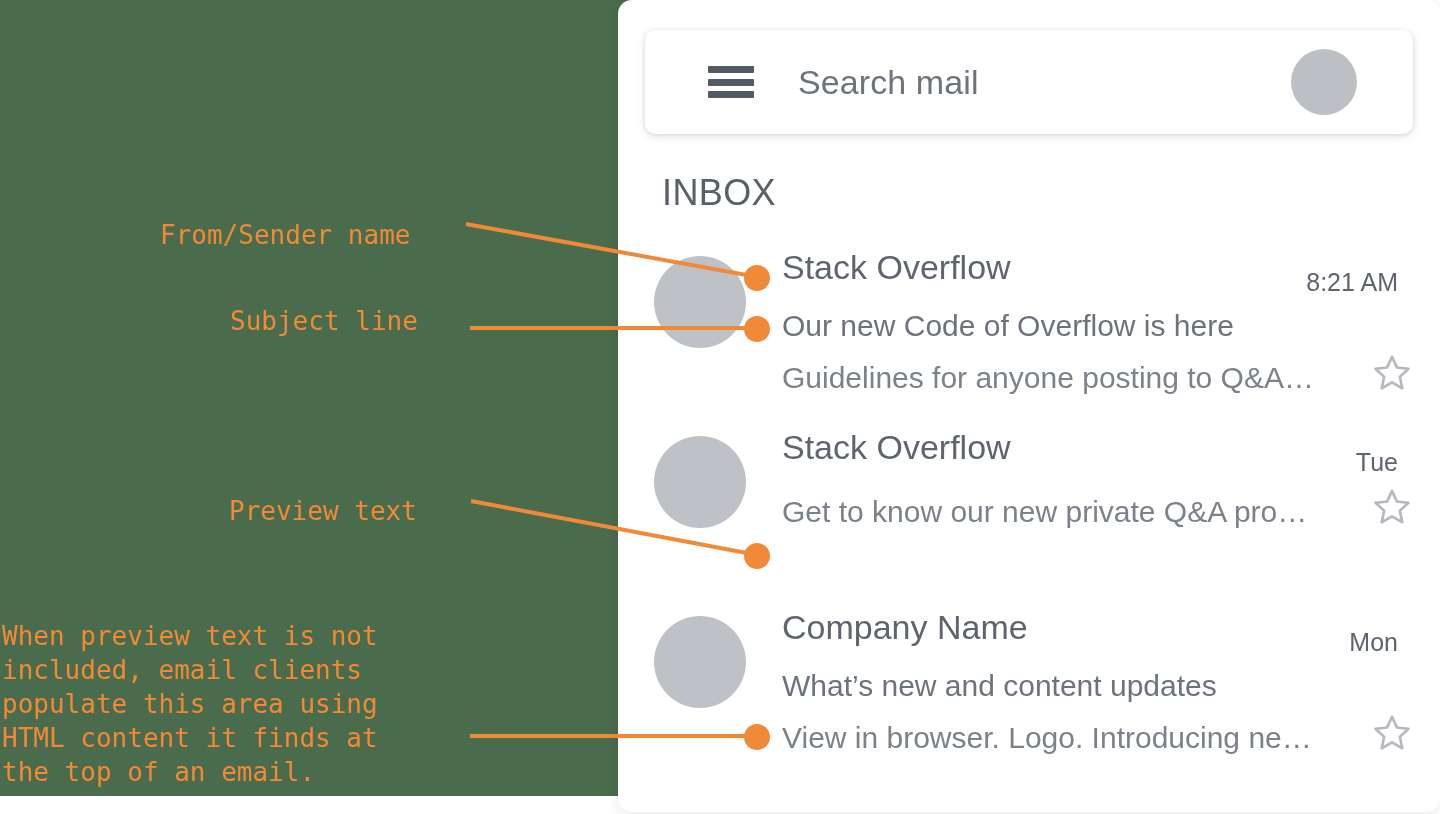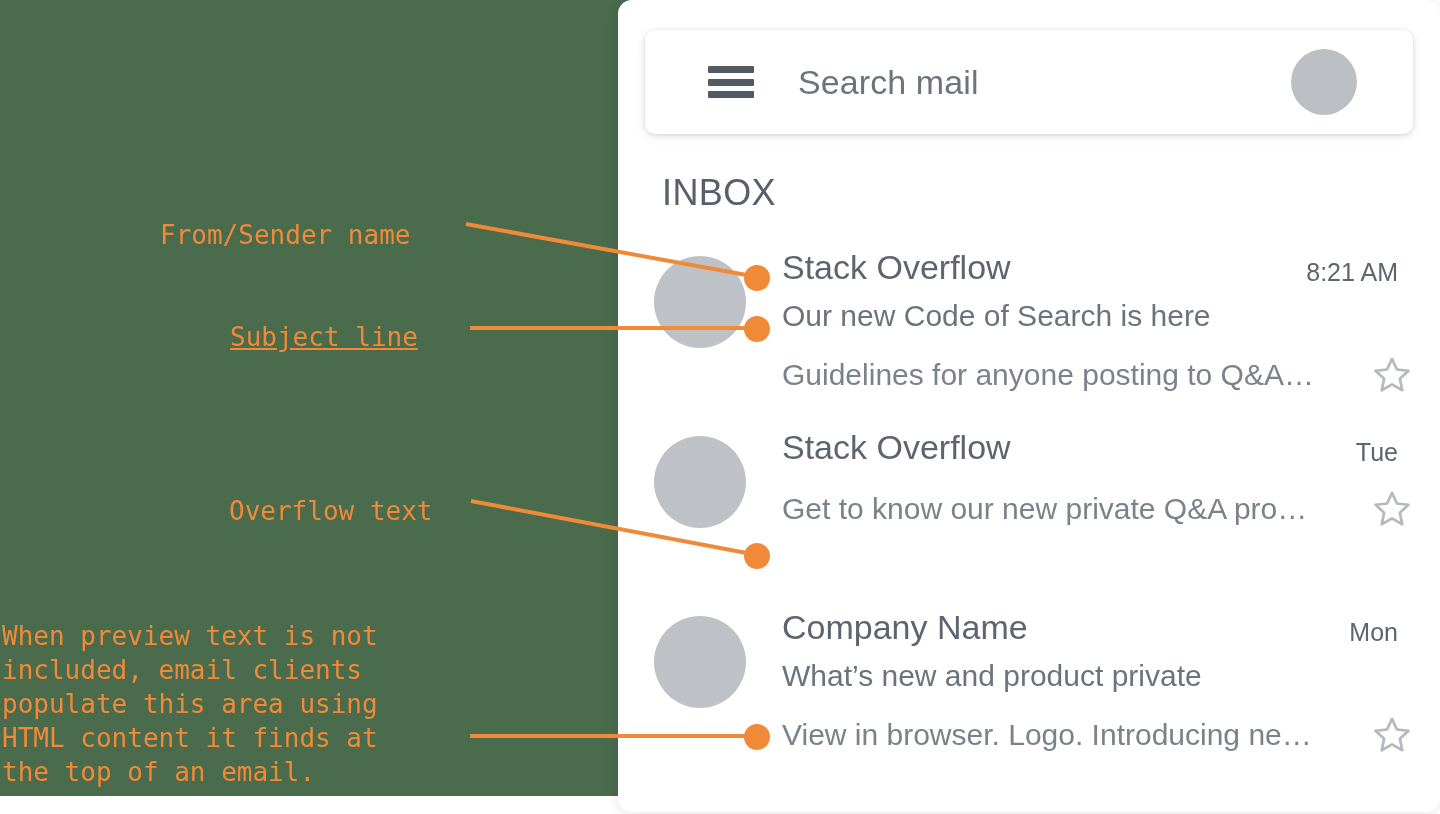--- a/index.html
+++ b/index.html
@@ -134,53 +134,54 @@
   .row-body {
     flex: 1;
     margin-left: 36px;
     margin-top: 16px;
     min-width: 0;
     position: relative;
   }
 
   .row-top {
     display: flex;
-    align-items: flex-end;
+    align-items: flex-start;
     justify-content: space-between;
   }
 
   .sender {
     font-size: 34px;
     color: #5e656e;
     font-weight: 400;
     white-space: nowrap;
   }
 
   .timestamp {
     font-size: 25px;
     color: #5e656e;
     white-space: nowrap;
     margin-left: 16px;
     margin-right: 42px;
+    margin-top: 20px;
   }
 
   .subject {
     font-size: 30px;
     color: #6c737c;
     margin-top: 12px;
     white-space: nowrap;
     overflow: hidden;
     text-overflow: ellipsis;
     max-width: 610px;
   }
 
   .preview-row {
     display: flex;
-    align-items: center;
-    margin-top: 20px;
+    align-items: flex-end;
+    margin-top: 8px;
   }
 
   .preview {
     font-size: 30px;
     color: #7b828a;
     white-space: nowrap;
     overflow: hidden;
     text-overflow: ellipsis;
     max-width: 610px;
     flex: 1;
@@ -206,21 +207,21 @@
     position: absolute;
     font-family: "DejaVu Sans Mono", monospace;
     color: #f18a38;
     font-size: 26px;
     line-height: 34px;
     white-space: pre;
     letter-spacing: 0px;
     margin-top: 8px;
   }
   .anno-label.from   { left: 160px; top: 210px; }
-  .anno-label.subject{ left: 230px; top: 312px; text-decoration: underline; }
+  .anno-label.subject{ left: 230px; top: 296px; }
   .anno-label.preview{ left: 229px; top: 486px; }
   .anno-label.para   { left: 2px;   top: 611px; }
 
   .anno-svg {
     position: absolute;
     left: 0; top: 0;
     width: 1440px;
     height: 814px;
   }
 </style>
@@ -247,21 +248,21 @@
 
     <div class="email-list">
 
       <div class="email-row">
         <div class="row-avatar"></div>
         <div class="row-body">
           <div class="row-top">
             <div class="sender">Stack Overflow</div>
             <div class="timestamp">8:21 AM</div>
           </div>
-          <div class="subject">Our new Code of Search is here</div>
+          <div class="subject">Our new Code of Overflow is here</div>
           <div class="preview-row">
             <div class="preview">Guidelines for anyone posting to Q&amp;A…</div>
             <svg class="star-icon" viewBox="0 0 24 24">
               <path d="M12 3.2 L14.7 9.0 L21 9.7 L16.3 14.0 L17.6 20.3 L12 17.1 L6.4 20.3 L7.7 14.0 L3 9.7 L9.3 9.0 Z" fill="none" stroke="#b6bac0" stroke-width="1.5" stroke-linejoin="round"></path>
             </svg>
           </div>
         </div>
       </div>
 
       <div class="email-row">
@@ -280,21 +281,21 @@
         </div>
       </div>
 
       <div class="email-row">
         <div class="row-avatar"></div>
         <div class="row-body">
           <div class="row-top">
             <div class="sender">Company Name</div>
             <div class="timestamp">Mon</div>
           </div>
-          <div class="subject">What’s new and product private</div>
+          <div class="subject">What’s new and content updates</div>
           <div class="preview-row">
             <div class="preview">View in browser. Logo. Introducing ne…</div>
             <svg class="star-icon" viewBox="0 0 24 24">
               <path d="M12 3.2 L14.7 9.0 L21 9.7 L16.3 14.0 L17.6 20.3 L12 17.1 L6.4 20.3 L7.7 14.0 L3 9.7 L9.3 9.0 Z" fill="none" stroke="#b6bac0" stroke-width="1.5" stroke-linejoin="round"></path>
             </svg>
           </div>
         </div>
       </div>
 
     </div>
@@ -314,21 +315,21 @@
       <circle cx="757" cy="556" r="13" fill="#f18a38"></circle>
 
       <line x1="470" y1="736" x2="752" y2="736" stroke="#f18a38" stroke-width="4"></line>
       <circle cx="757" cy="737" r="13" fill="#f18a38"></circle>
     </svg>
 
     <div class="anno-label from">From/Sender name</div>
 
     <div class="anno-label subject">Subject line</div>
 
-    <div class="anno-label preview">Overflow text</div>
+    <div class="anno-label preview">Preview text</div>
 
     <div class="anno-label para">When preview text is not
 included, email clients
 populate this area using
 HTML content it finds at
 the top of an email.</div>
   </div>
 
 </div>
 

